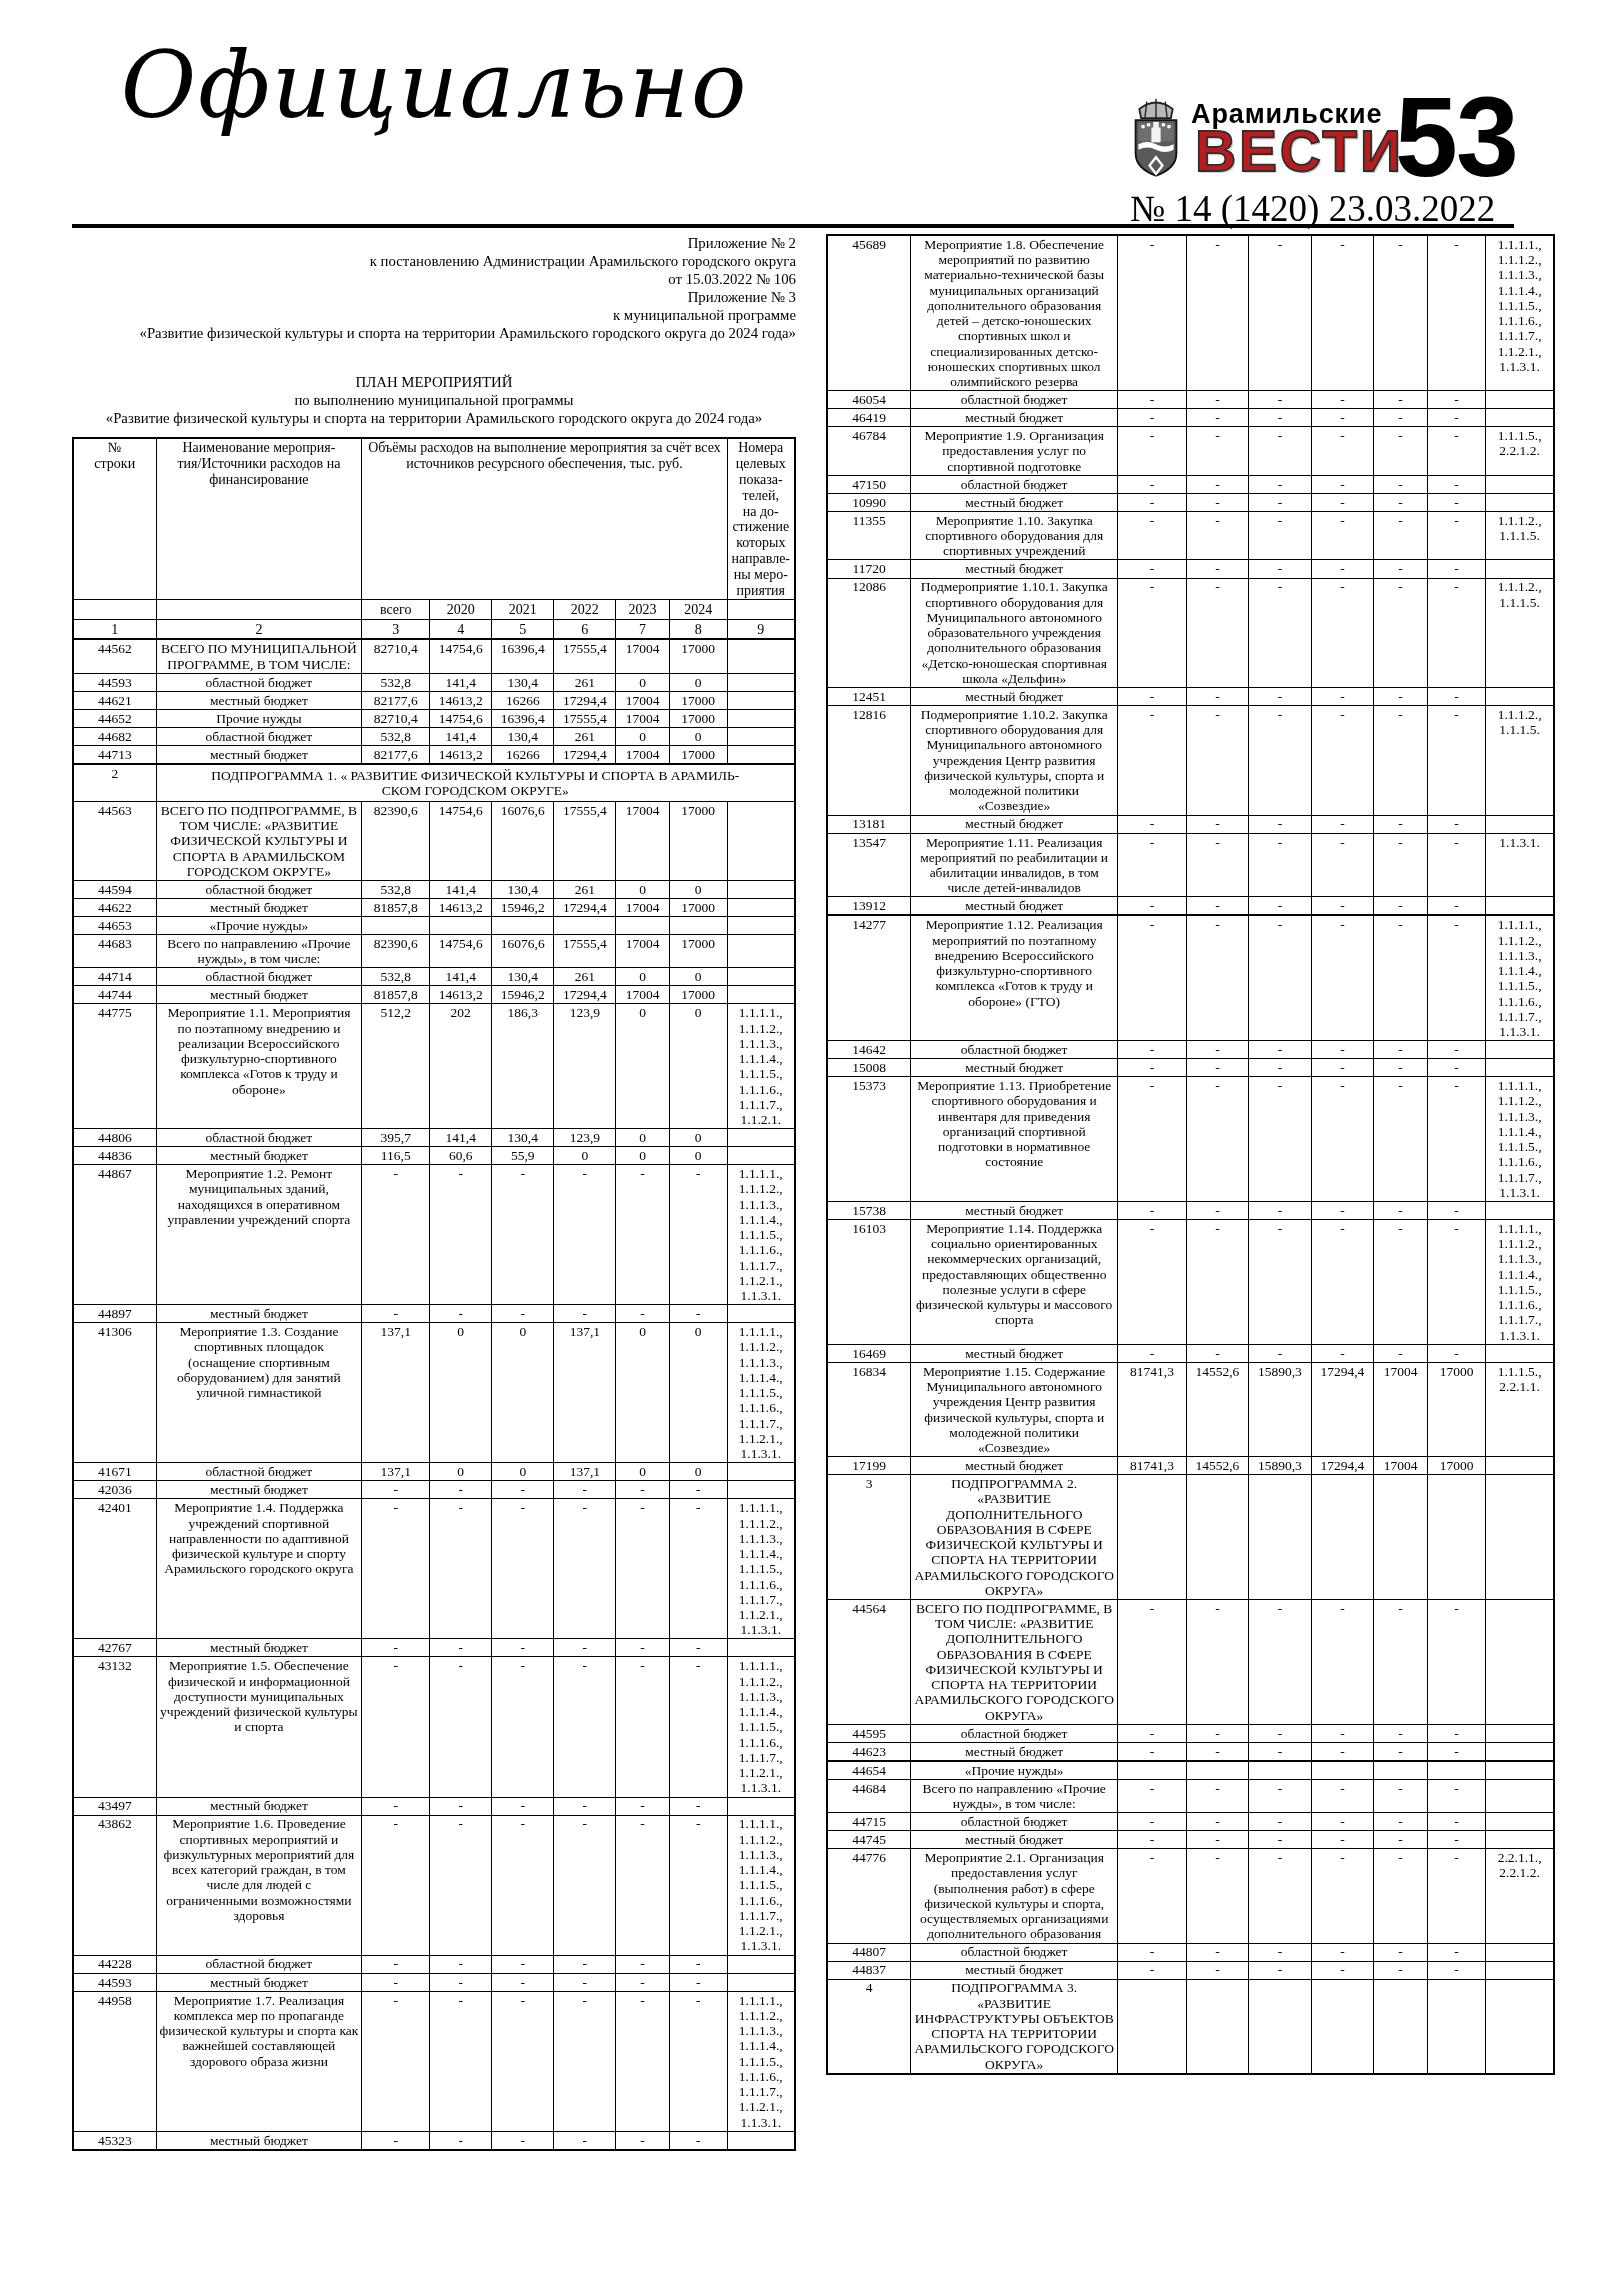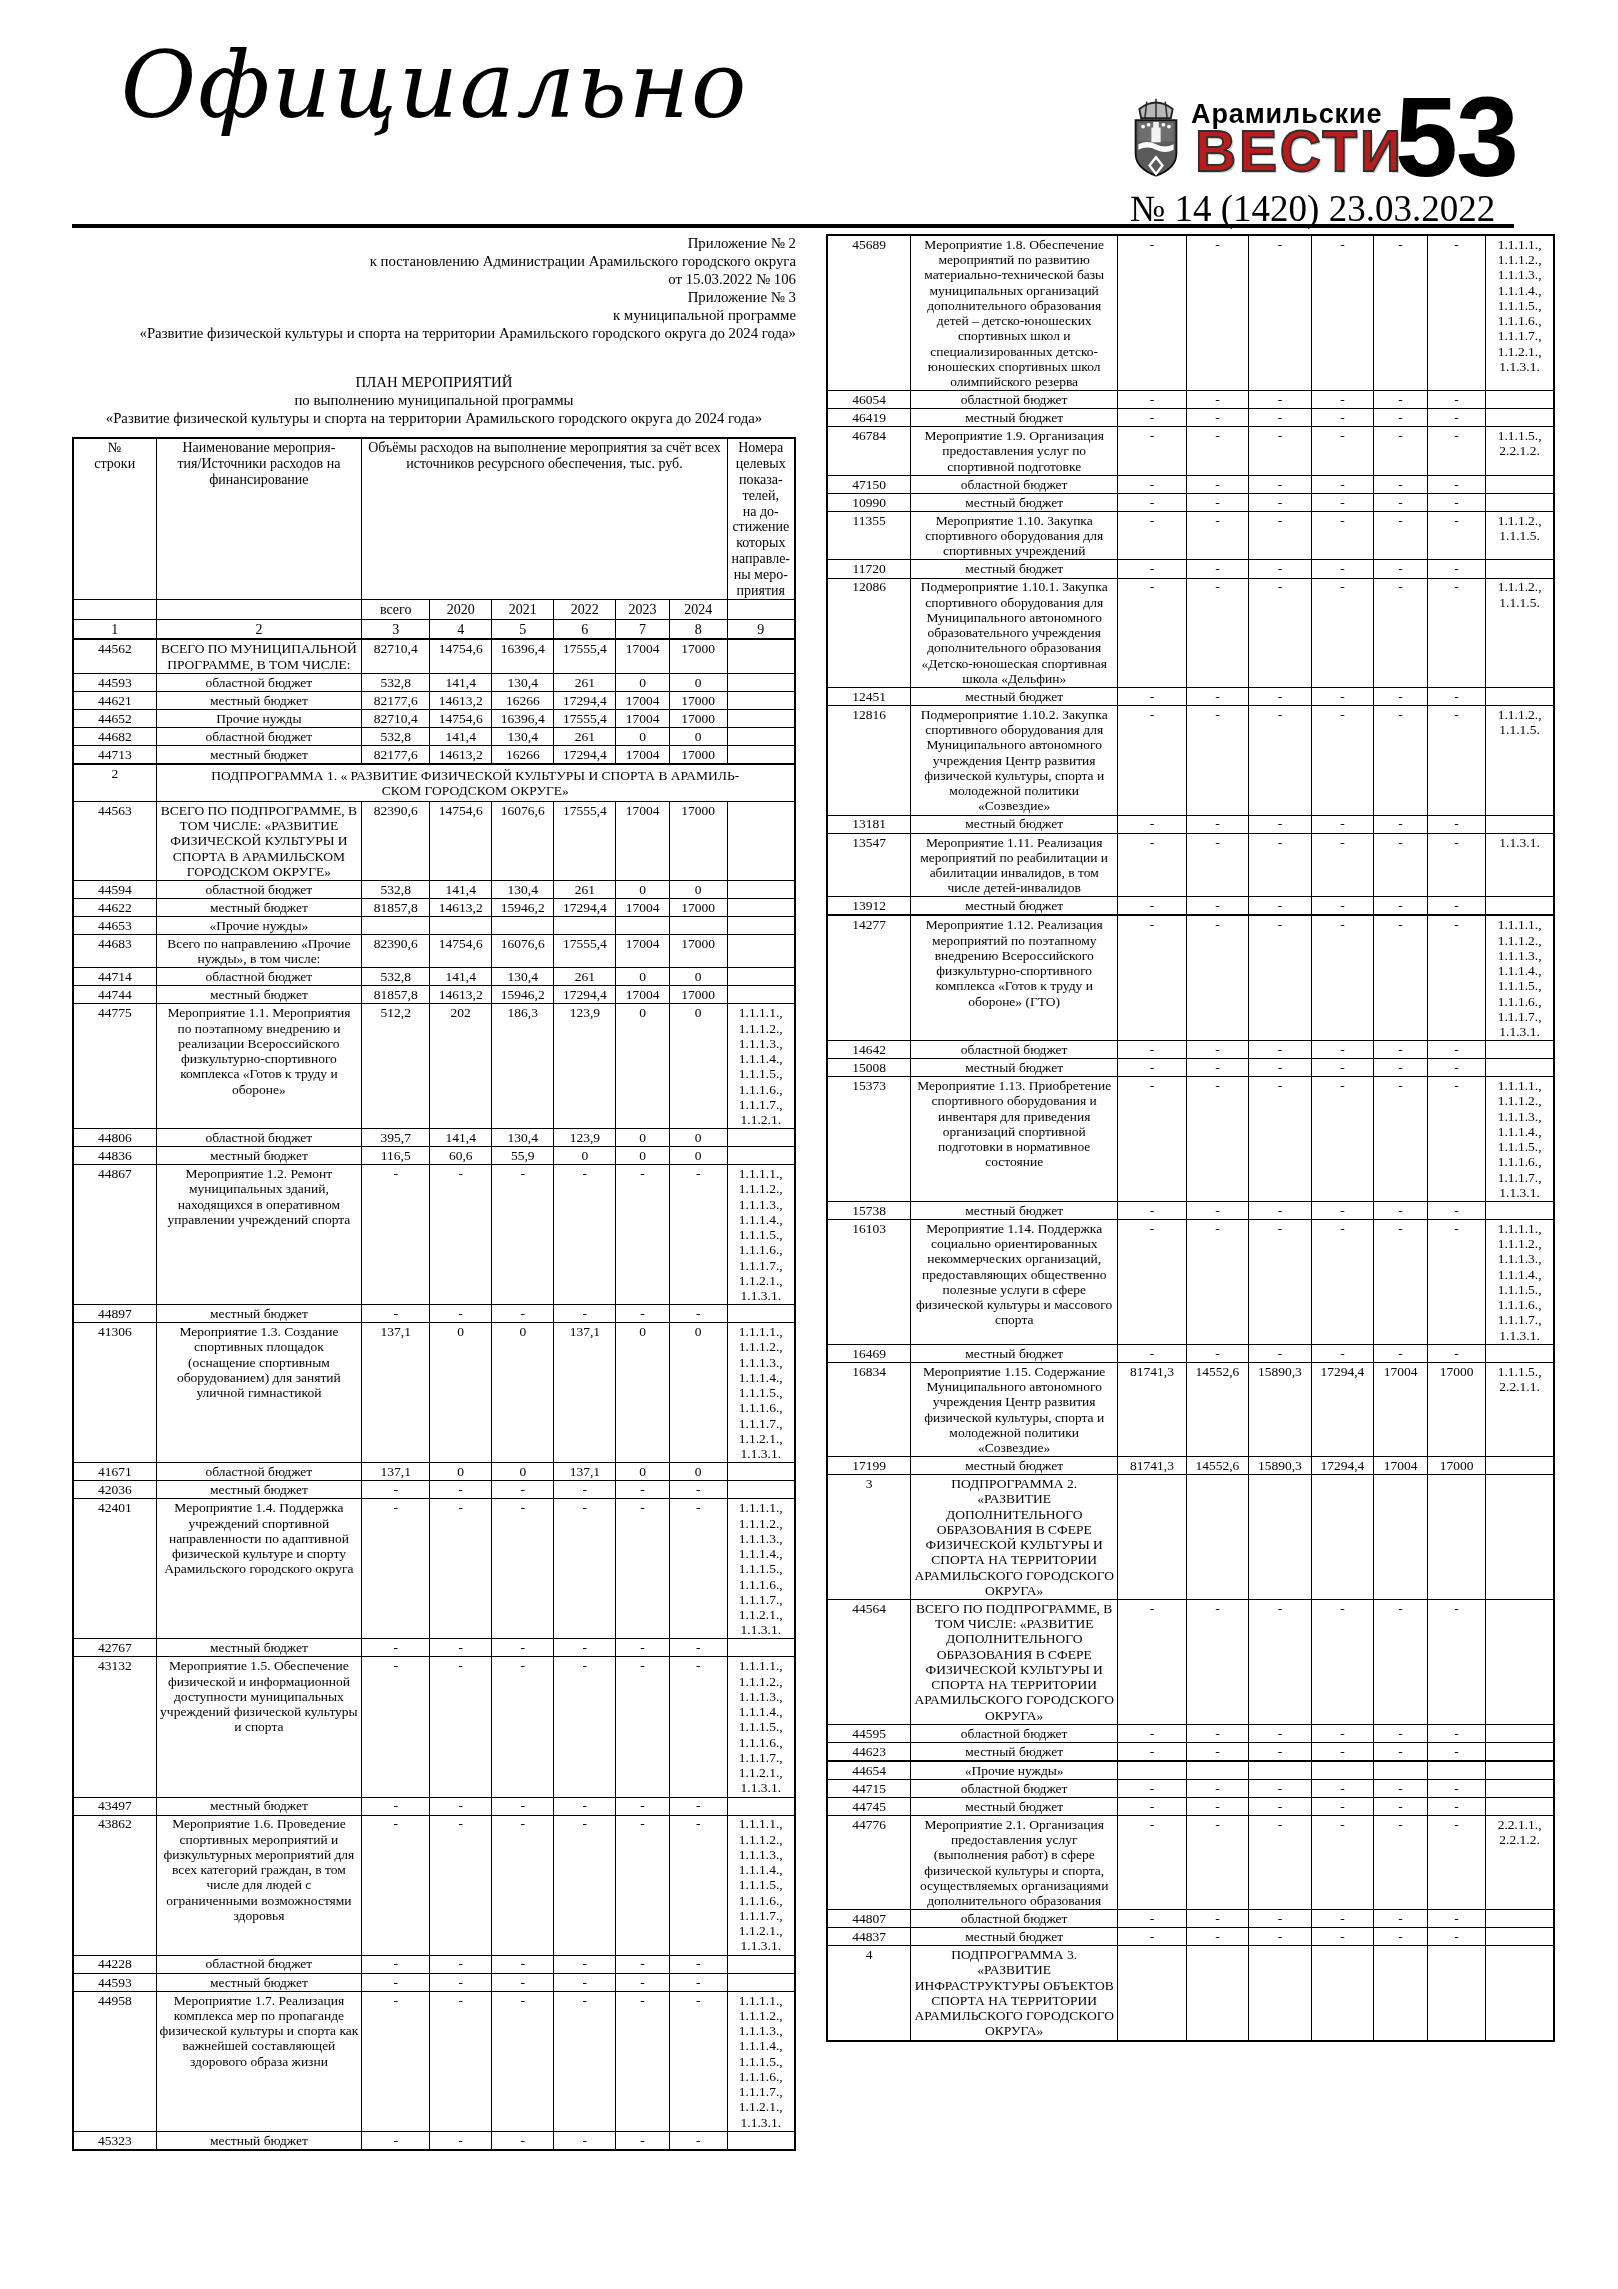--- a/index.html
+++ b/index.html
@@ -792,20 +792,31 @@
             <td class="nm">«Прочие нужды»</td>
             <td></td>
             <td></td>
             <td></td>
             <td></td>
             <td></td>
             <td></td>
             <td class="tg"></td>
           </tr>
           <tr>
+            <td>44684</td>
+            <td class="nm">Всего по направлению «Прочие нужды», в том числе:</td>
+            <td>-</td>
+            <td>-</td>
+            <td>-</td>
+            <td>-</td>
+            <td>-</td>
+            <td>-</td>
+            <td class="tg"></td>
+          </tr>
+          <tr>
             <td>44715</td>
             <td class="nm">областной бюджет</td>
             <td>-</td>
             <td>-</td>
             <td>-</td>
             <td>-</td>
             <td>-</td>
             <td>-</td>
             <td class="tg"></td>
           </tr>

